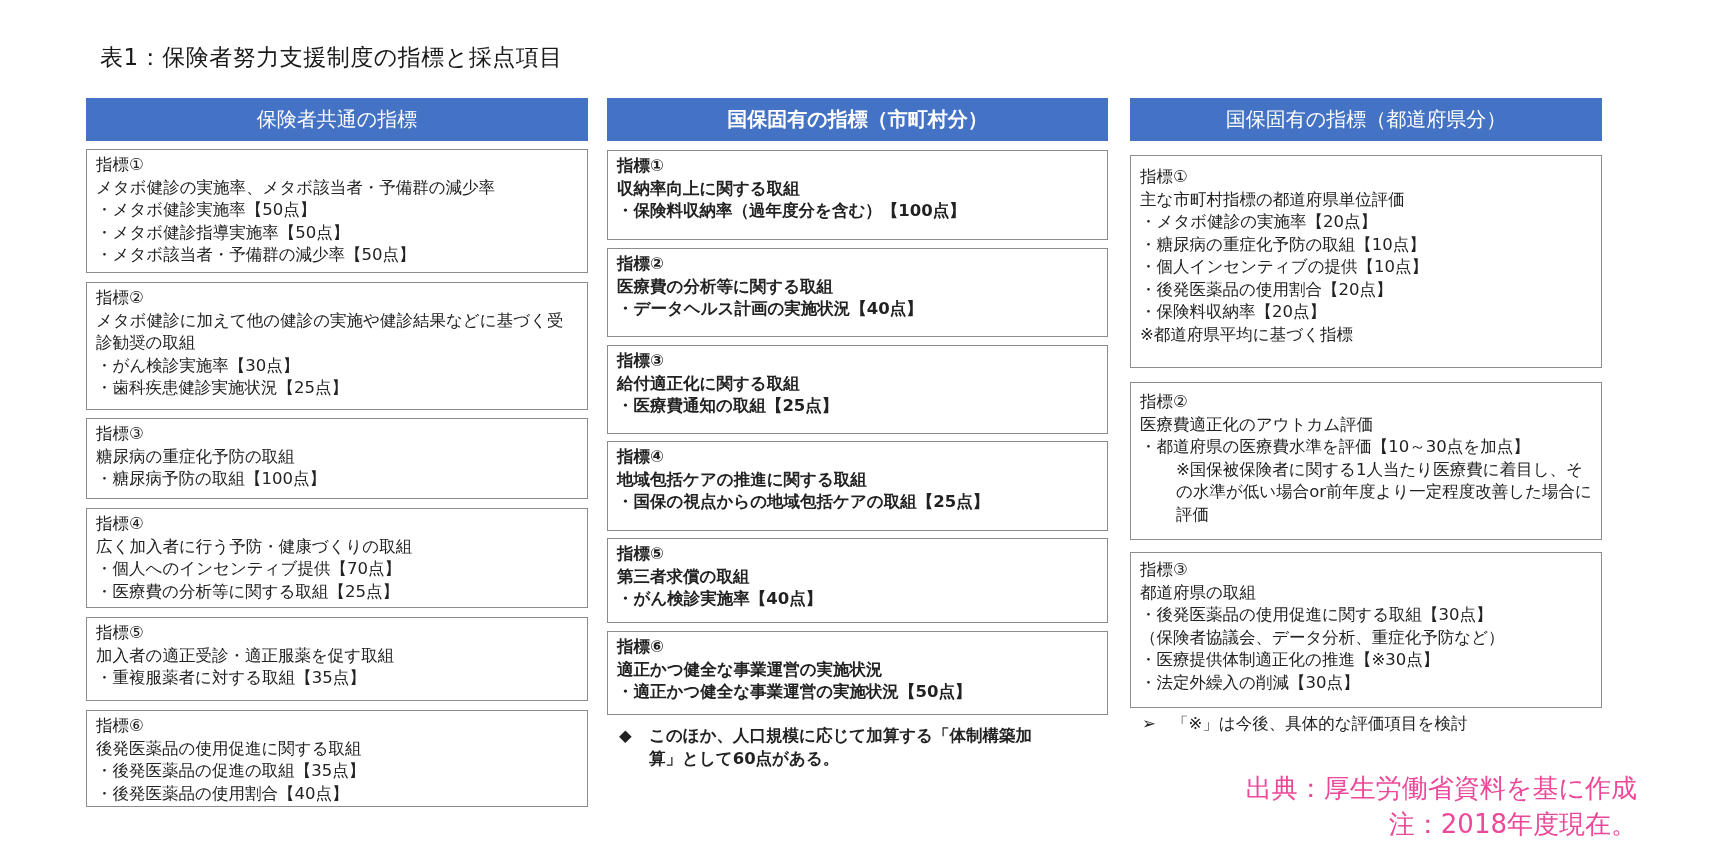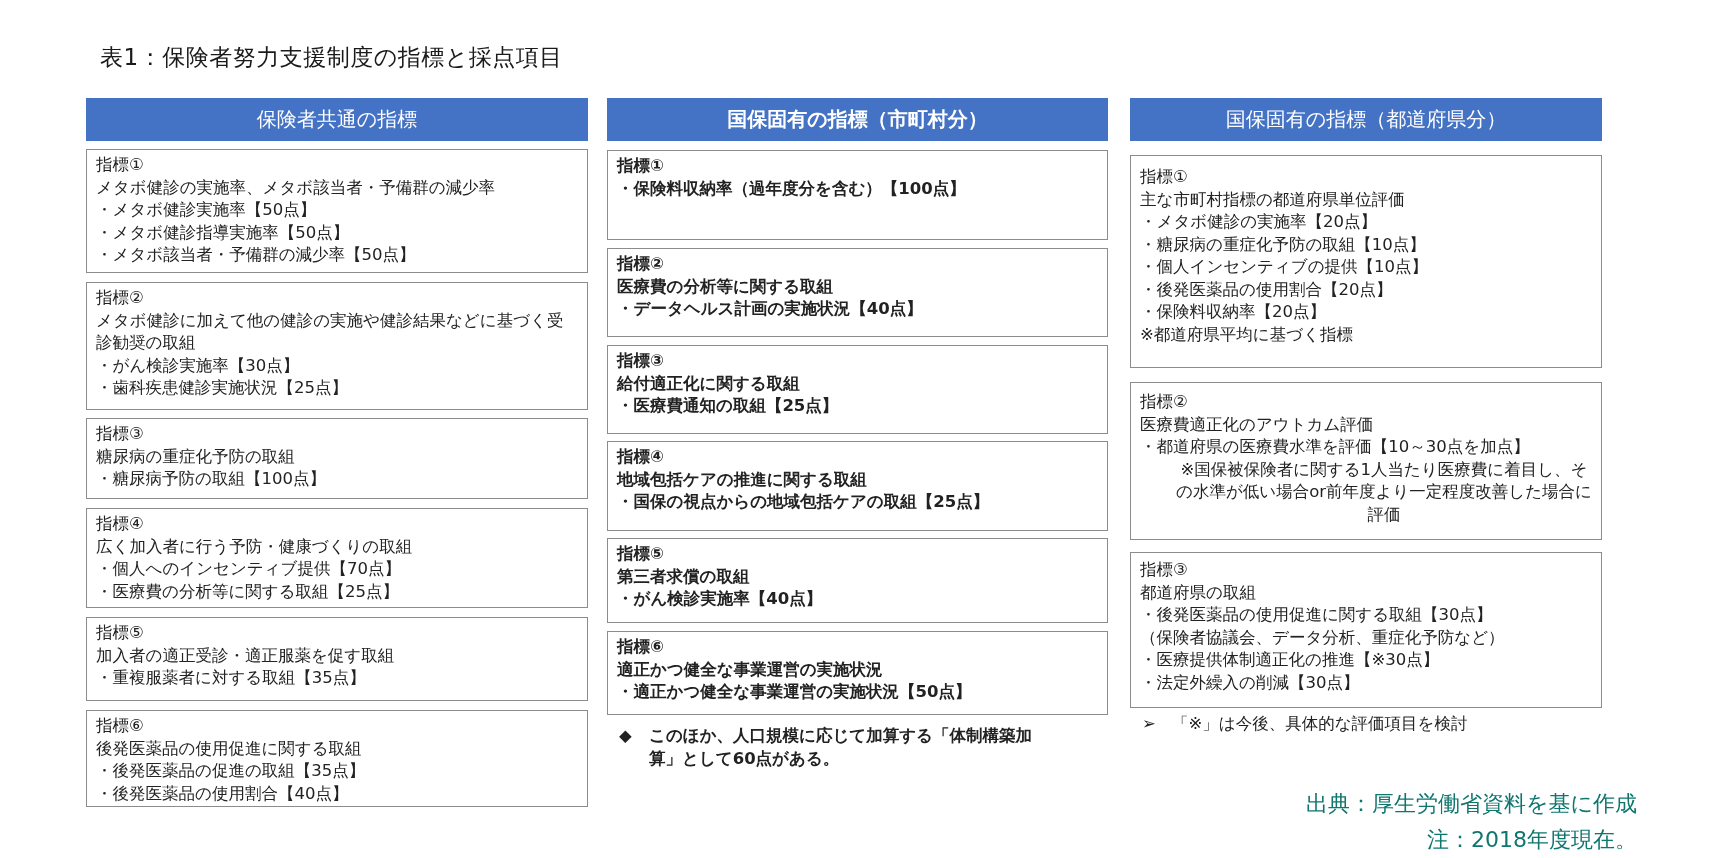--- a/index.html
+++ b/index.html
@@ -21,29 +21,29 @@
     font-size: 20px; line-height: 43px; text-align: center; white-space: nowrap;
   }
   .box {
     position: absolute; left: 0; right: 0;
     border: 1.5px solid #8c8c8c; background: #fff;
     padding: 4px 9px; box-sizing: border-box;
     font-size: 16.5px; line-height: 22.5px; color: #222;
   }
   .box .line { white-space: nowrap; }
   .box .wrap { white-space: normal; }
-  .box .indent { padding-left: 36px; white-space: normal; text-align: center; }
+  .box .indent { padding-left: 36px; white-space: normal; }
   .note {
     position: absolute; left: 12px; font-size: 16.5px; line-height: 23px; color: #222;
   }
   .note .marker { position: absolute; left: 0; top: 0; }
   .note .text { padding-left: 30px; display: block; }
   .source {
     position: absolute; right: 90px; top: 770px; text-align: right;
-    font-size: 22px; line-height: 36px; color: #0f766e; white-space: nowrap; margin-top: 16px;
+    font-size: 26px; line-height: 36px; color: #ec4899; white-space: nowrap;
   }
 </style>
 </head>
 <body>
 
 <div class="title">表1：保険者努力支援制度の指標と採点項目</div>
 
 <div class="col col-1">
   <div class="col-header">保険者共通の指標</div>
 
@@ -87,20 +87,21 @@
     <div class="line">・後発医薬品の促進の取組【35点】</div>
     <div class="line">・後発医薬品の使用割合【40点】</div>
   </div>
 </div>
 
 <div class="col col-2">
   <div class="col-header">国保固有の指標（市町村分）</div>
 
   <div class="box" style="top:52px;height:90px;">
     <div class="line">指標①</div>
+    <div class="line">収納率向上に関する取組</div>
     <div class="line">・保険料収納率（過年度分を含む）【100点】</div>
   </div>
 
   <div class="box" style="top:150px;height:89px;">
     <div class="line">指標②</div>
     <div class="line">医療費の分析等に関する取組</div>
     <div class="line">・データヘルス計画の実施状況【40点】</div>
   </div>
 
   <div class="box" style="top:247px;height:89px;">

